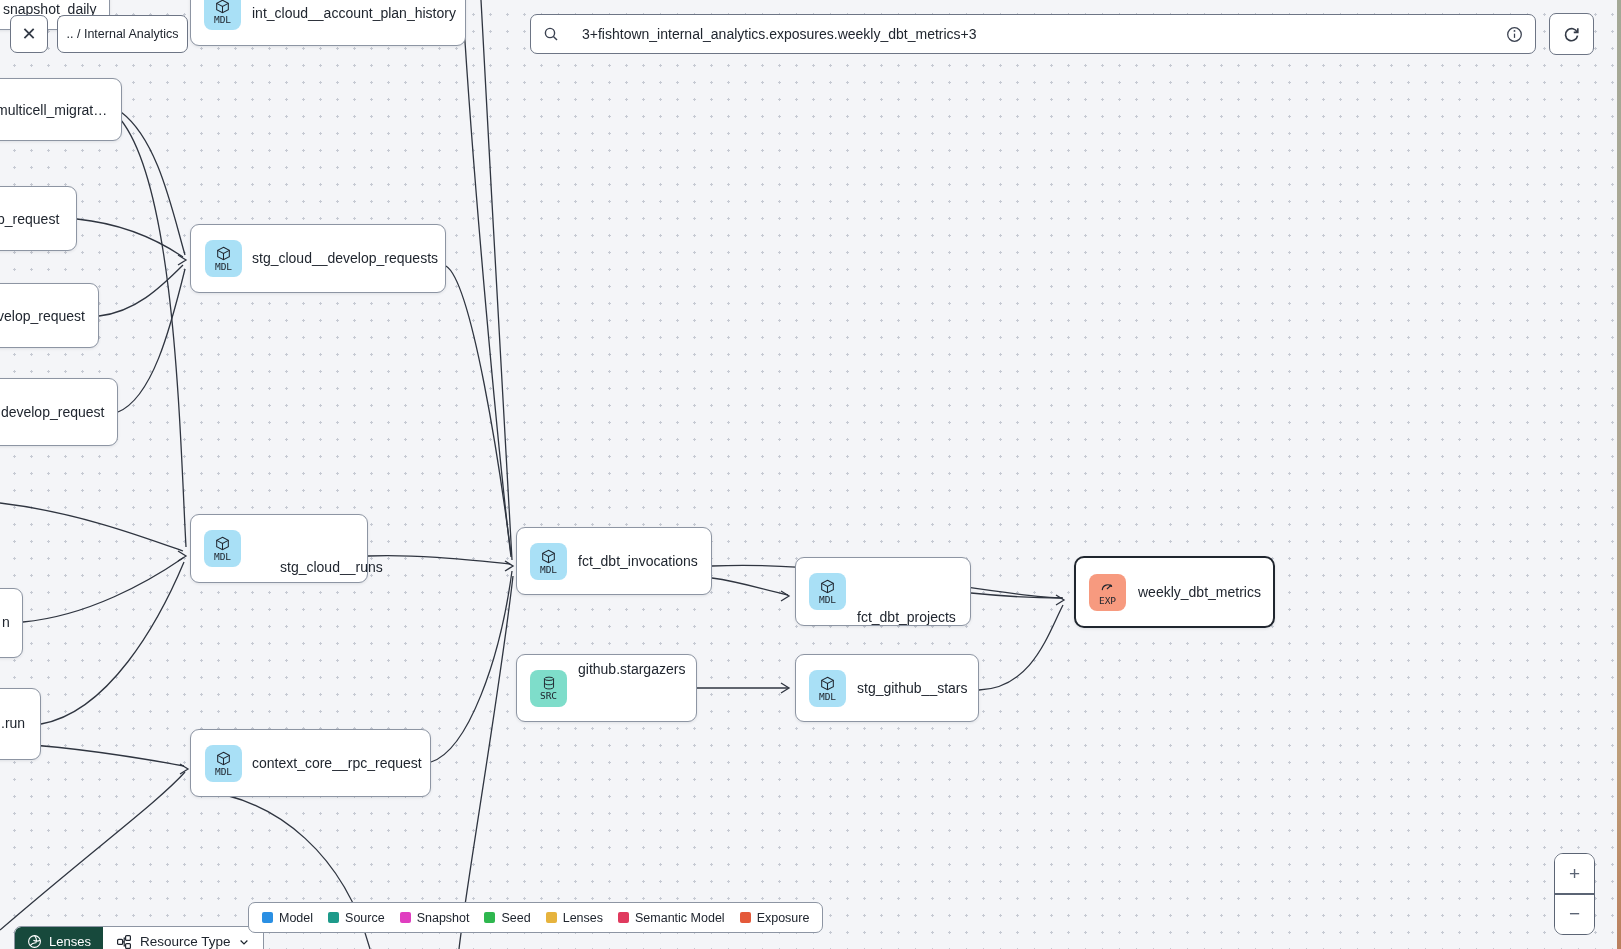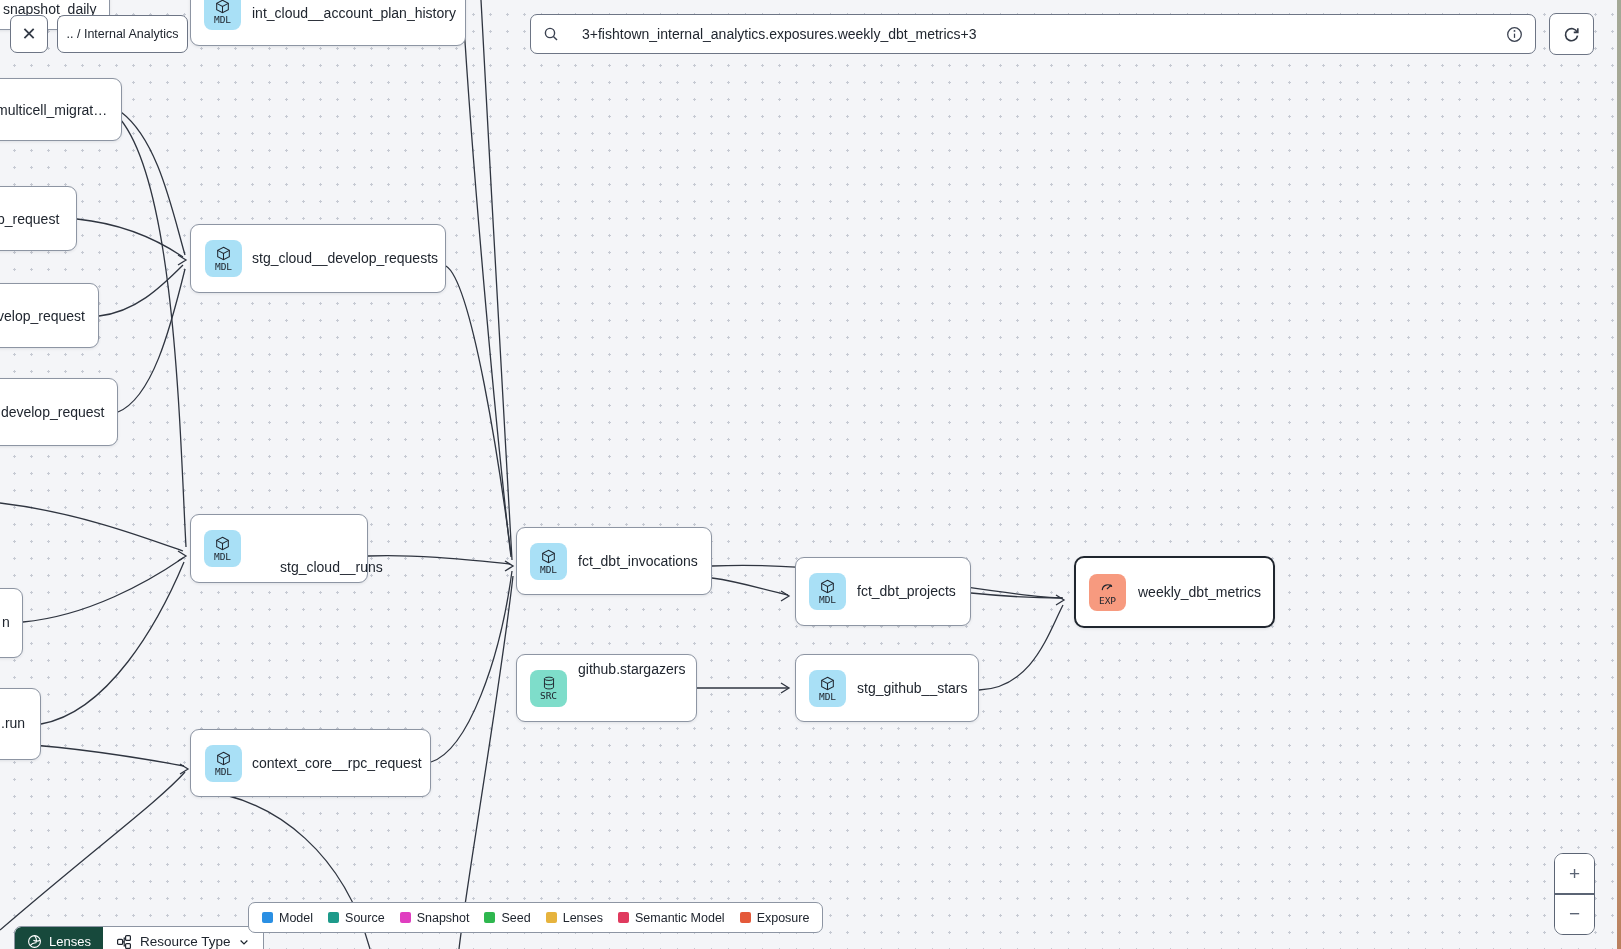--- a/index.html
+++ b/index.html
@@ -166,21 +166,21 @@
       <div class="node-box" style="left: 795px; top: 557px; width: 176px; height: 69px;"></div>
       <div class="node-badge" style="left: 809px; top: 573px; background: rgb(169, 224, 246);">
         <span style="display:flex">
           <svg width="15" height="15" viewBox="0 0 16 16" fill="none" stroke="#20262f" stroke-width="1.1">
             <path d="M8 1.3 14.2 4.7v6.6L8 14.7 1.8 11.3V4.7Z"></path>
             <path d="M1.8 4.7 8 8l6.2-3.3M8 8v6.7"></path>
           </svg>
         </span>
         <span class="bt">MDL</span>
       </div>
-      <div class="node-label" style="left: 857px; top: 582px;">fct_dbt_projects</div>
+      <div class="node-label" style="left: 857px; top: 608px;">fct_dbt_projects</div>
       <div class="node-box" style="left: 795px; top: 654px; width: 184px; height: 68px;"></div>
       <div class="node-badge" style="left: 809px; top: 670px; background: rgb(169, 224, 246);">
         <span style="display:flex">
           <svg width="15" height="15" viewBox="0 0 16 16" fill="none" stroke="#20262f" stroke-width="1.1">
             <path d="M8 1.3 14.2 4.7v6.6L8 14.7 1.8 11.3V4.7Z"></path>
             <path d="M1.8 4.7 8 8l6.2-3.3M8 8v6.7"></path>
           </svg>
         </span>
         <span class="bt">MDL</span>
       </div>

